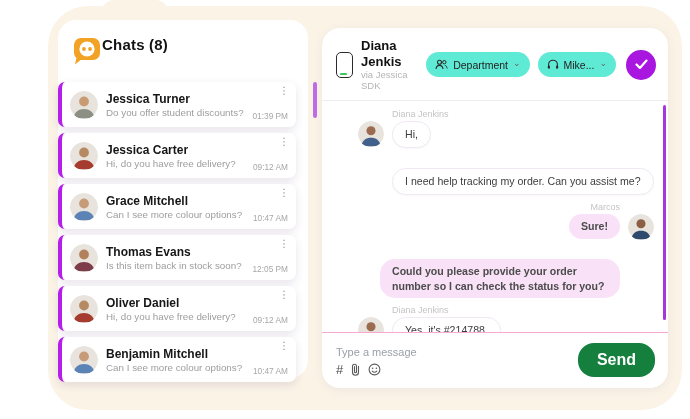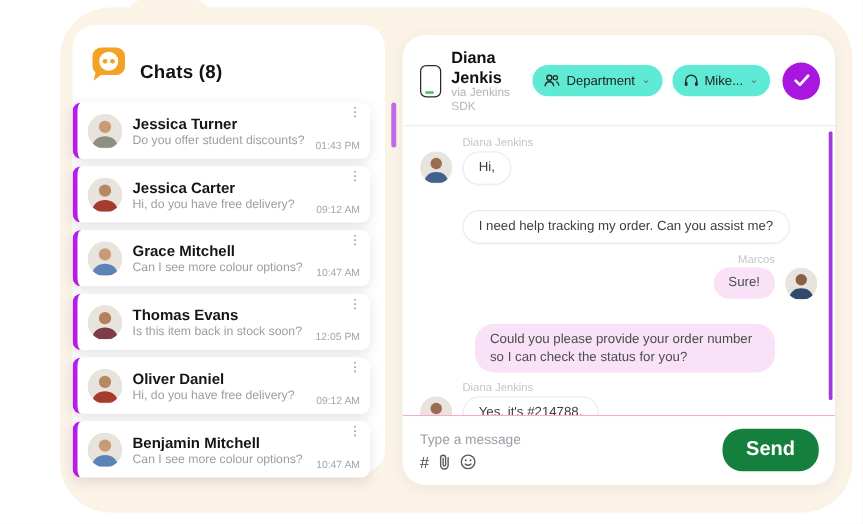--- a/index.html
+++ b/index.html
@@ -18,21 +18,21 @@
     position:absolute; left:102px; top:0; width:66px; height:34px;
     background:#FAF3E6; border-radius:12px;
   }
 
   
   .sidebar {
     position:absolute; left:58px; top:20px; width:250px; height:358px;
     background:#ffffff; border-radius:18px;
   }
   .sidebar-header {
-    display:flex; align-items:flex-end; gap:10px;
+    display:flex; align-items:flex-start; 
     padding:16px 14px 12px 14px;
   }
   .logo { width:30px; height:30px; flex:0 0 auto; }
   .sidebar-title { font-size:15px; font-weight:bold; color:#121212; letter-spacing:.2px; }
 
   .chat-list { display:flex; flex-direction:column; gap:6px; padding:4px 12px 0 0; }
   .chat-card {
     position:relative; display:flex; align-items:center; gap:8px;
     background:#fff; height:45px; border-radius:7px;
     border-left:4px solid #B51DE8;
@@ -84,40 +84,40 @@
   }
   .pill svg { display:block; }
   .pill .chev { font-size:9px; color:#6a6a6a; margin-top:-3px; }
   .resolve-btn {
     width:30px; height:30px; border-radius:50%; background:#A816E0;
     display:flex; align-items:center; justify-content:center;
     cursor:pointer; flex:0 0 auto; border:none; margin-left:2px;
   }
   .divider { height:1px; background:#ededed; flex:0 0 auto; }
 
-  .messages { position:relative; flex:1; padding:8px 14px 4px 14px; overflow:hidden; }
+  .messages { position:relative; flex:1; padding:8px 14px 4px 14px; overflow:hidden;margin-left:22px; }
   .msgs-scrollbar {
     position:absolute; right:2px; top:4px; width:3px; height:215px;
     background:#A438DF; border-radius:2px;
   }
   .msg-group { margin-bottom:7px; }
   .msg-label { font-size:9px; color:#c4c4c4; margin:0 0 2px 34px; }
   .msg-group.right .msg-label { text-align:right; margin:0 34px 2px 0; }
   .msg-row { display:flex; gap:8px; align-items:flex-start; }
   .msg-group.right .msg-row { justify-content:flex-end; }
   .msg-avatar { width:26px; height:26px; border-radius:50%; overflow:hidden; flex:0 0 auto; }
   .bubble-stack { display:flex; flex-direction:column; gap:20px; max-width:262px; }
   .msg-group.right .bubble-stack { align-items:flex-end; }
   .bubble {
     font-size:10.6px; line-height:1.4; padding:5px 12px; border-radius:15px;
     width:fit-content;
   }
   .bubble.left { background:#fff; border:1px solid #f0e8f2; color:#3d3d3d;
     box-shadow:0 1px 2px rgba(0,0,0,.03); }
-  .bubble.right { background:#F9E2F7; color:#4c4c4c; max-width:240px; }
+  .bubble.right { background:#F9E2F7; color:#4c4c4c; max-width:240px;font-weight:bold; }
 
   
   .composer {
     border-top:1px solid #f9a8d4; flex:0 0 56px; position:relative;
     padding:9px 14px 6px 14px; border-radius:0 0 18px 18px;
   }
   .composer-input {
     border:none; outline:none; font-family:"Liberation Sans", sans-serif;
     font-size:11px; color:#444; width:200px; background:transparent;
   }
@@ -158,21 +158,21 @@
               <circle cx="16" cy="16" r="16" fill="#e8e3dd"></circle>
               <circle cx="16" cy="12" r="5.6" fill="#c99b72"></circle>
               <path d="M4 31c1-7.5 6-10.5 12-10.5s11 3 12 10.5z" fill="#8b8f84"></path>
             </svg>
           </span>
           <span class="chat-texts">
             <div class="chat-name">Jessica Turner</div>
             <div class="chat-preview">Do you offer student discounts?</div>
           </span>
           <span class="chat-kebab">⋮</span>
-          <span class="chat-time">01:43 PM</span>
+          <span class="chat-time">01:39 PM</span>
         </div>
         <div class="chat-card">
           <span class="chat-avatar">
             <svg width="28" height="28" viewBox="0 0 32 32">
               <circle cx="16" cy="16" r="16" fill="#e8e3dd"></circle>
               <circle cx="16" cy="12" r="5.6" fill="#b58a63"></circle>
               <path d="M4 31c1-7.5 6-10.5 12-10.5s11 3 12 10.5z" fill="#a63b2f"></path>
             </svg>
           </span>
           <span class="chat-texts">
@@ -244,21 +244,21 @@
         </div>
       </div>
   </div>
   <div class="list-scrollbar"></div>
 
   <div class="chat-panel">
     <div class="panel-header">
       <span class="phone-icon"></span>
       <span class="peer-meta">
         <div class="peer-name">Diana Jenkis</div>
-        <div class="peer-via">via Jenkins SDK</div>
+        <div class="peer-via">via Jessica SDK</div>
       </span>
       <span class="pill">
         <svg width="13" height="11" viewBox="0 0 13 11">
           <circle cx="4.5" cy="3.2" r="2" fill="none" stroke="#2b2b2b" stroke-width="1.1"></circle>
           <path d="M1 10c.3-2.4 1.7-3.6 3.5-3.6S7.7 7.6 8 10" fill="none" stroke="#2b2b2b" stroke-width="1.1"></path>
           <circle cx="9.3" cy="3.2" r="1.7" fill="none" stroke="#2b2b2b" stroke-width="1.0"></circle>
           <path d="M9.8 6.4c1.4.2 2.1 1.4 2.3 3.1" fill="none" stroke="#2b2b2b" stroke-width="1.0"></path>
         </svg>
         <span>Department</span>
         <span class="chev">⌄</span>

